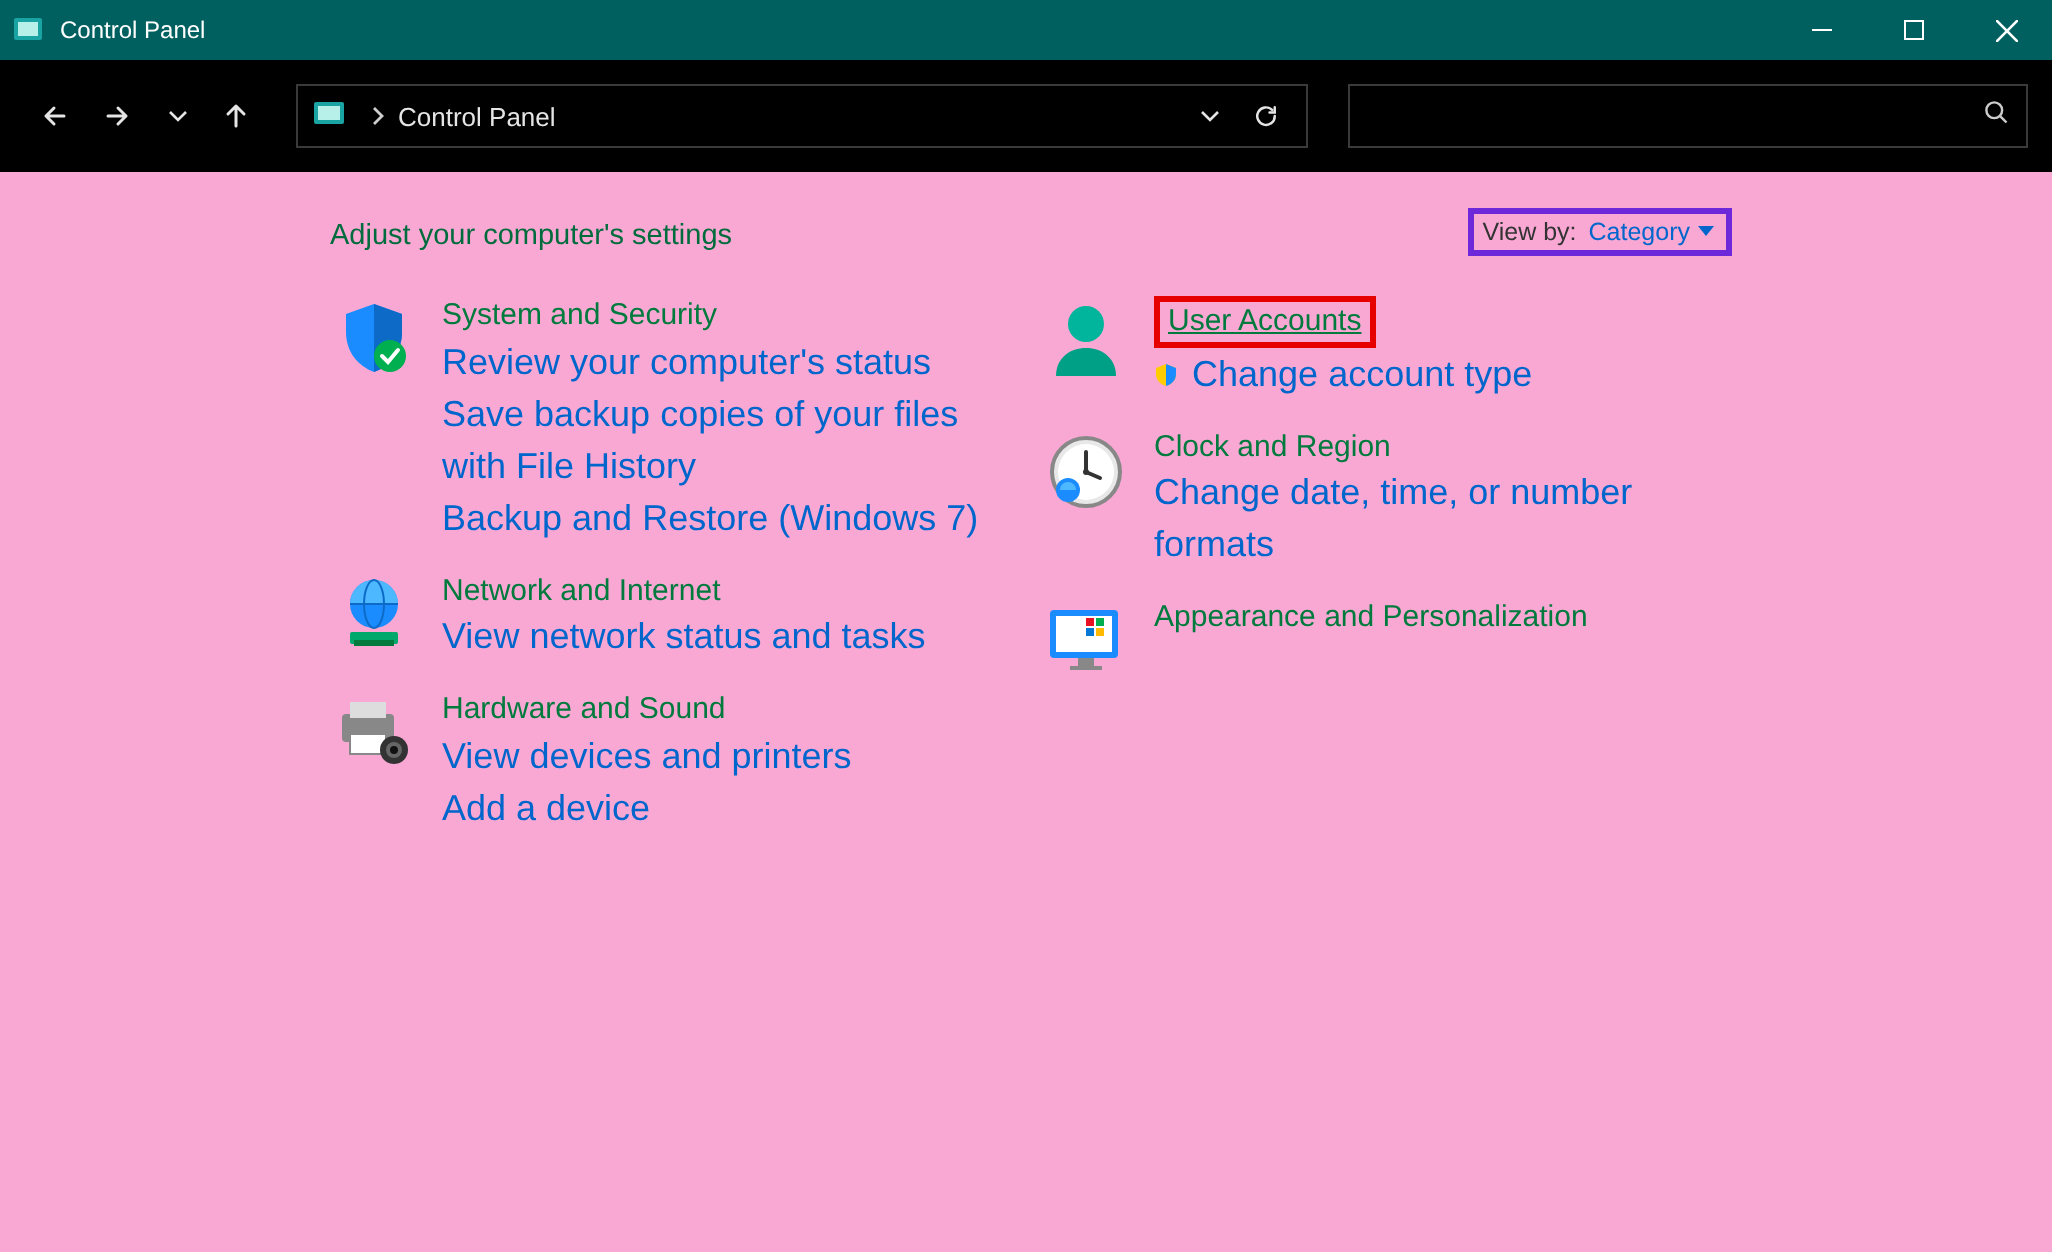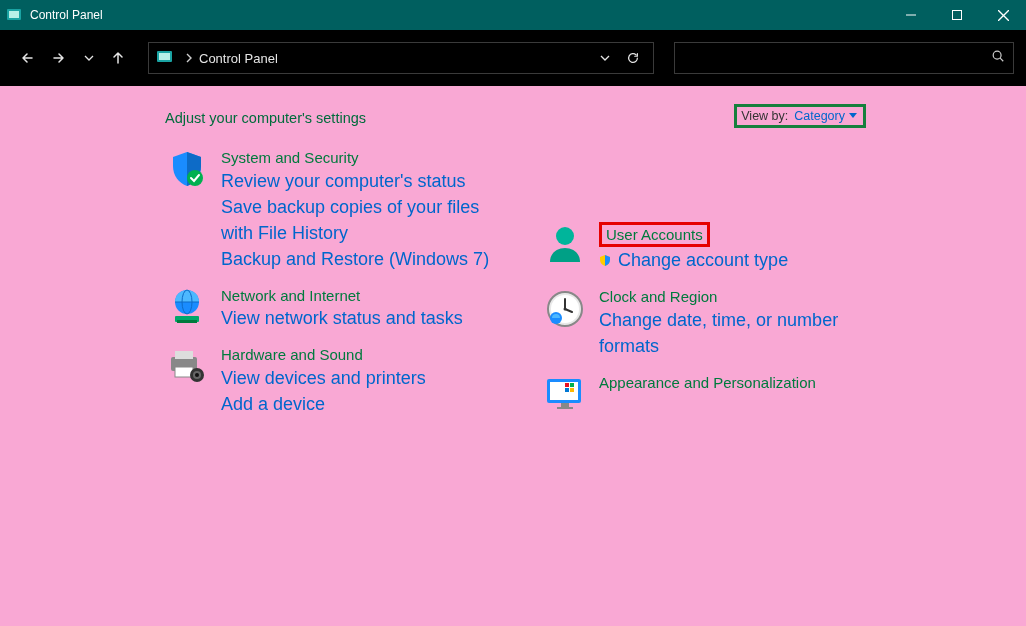--- a/index.html
+++ b/index.html
@@ -22,31 +22,31 @@
     .address .cp-glyph { margin: 0 6px 0 2px; }
     .address .chev { opacity: .9; margin: 0 6px; }
     .addr-spacer { flex: 1; }
     .addr-btn { width: 28px; height: 30px; display: flex; align-items: center; justify-content: center; }
     .search { width: 340px; height: 32px; border: 1px solid #3a3a3a; margin-left: 14px; display: flex; align-items: center; justify-content: flex-end; padding-right: 8px; color: #888; }
 
     
     .content { padding: 24px 0 0 165px; position: relative; height: calc(626px - 30px - 56px); background: #f9a8d4; }
     .heading { color: #006b3c; font-size: 14.5px; font-weight: 400; margin-bottom: 22px; }
 
-    .viewby-box { position: absolute; top: 18px; right: 160px; border: 3px solid #15803d; padding: 2px 6px 2px 4px; display: flex; align-items: center; font-size: 12.5px; gap: 6px; }
+    .viewby-box { position: absolute; top: 18px; right: 160px; border: 3px solid #6d28d9; padding: 2px 6px 2px 4px; display: flex; align-items: center; font-size: 12.5px; gap: 6px; }
     .viewby-label { color: #333; }
     .viewby-val { color: #0066cc; display: inline-flex; align-items: center; gap: 4px; text-align: center; }
 
-    .cols { display: flex; gap: 38px; align-items: flex-end; }
+    .cols { display: flex; gap: 16px; }
     .col { width: 340px; }
     .cat { display: flex; gap: 12px; margin-bottom: 14px; align-items: flex-start; }
     .cat .icon { width: 44px; height: 44px; flex: 0 0 44px; }
     .cat .body { padding-top: 0; }
     .cat-title { color: #007a3d; font-size: 15px; font-weight: 400; line-height: 1.3; cursor: pointer; }
-    .cat-title.hl { border: 3px solid #e60000; padding: 0 4px; display: inline-block; }
+    .cat-title.hl { border: 3px solid #e60000; padding: 0 4px; display: inline-block; text-decoration: underline; }
     .cat-link { display: block; color: #0066cc; font-size: 18px; line-height: 1.45; cursor: pointer; }
     .cat-link .shield { display: inline-block; width: 12px; height: 12px; position: relative; top: 1px; margin-right: 2px; }
   </style>
 </head>
 <body>
 
 <div class="titlebar">
   <div class="icon-slot">
     <svg width="16" height="16" viewBox="0 0 16 16">
         <rect x="1" y="2" width="14" height="11" rx="1" fill="#1aa3a3" stroke="#0a5" stroke-width="0"></rect>

